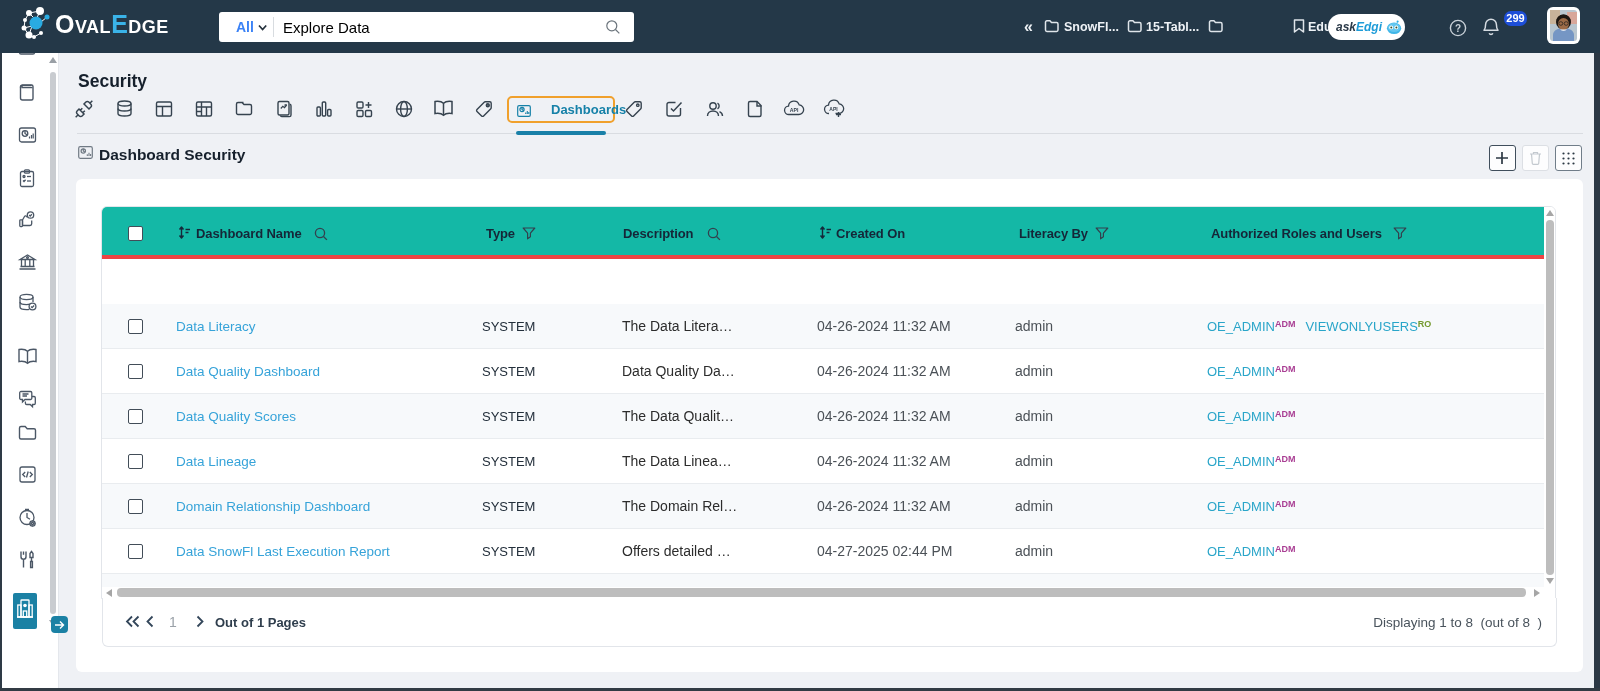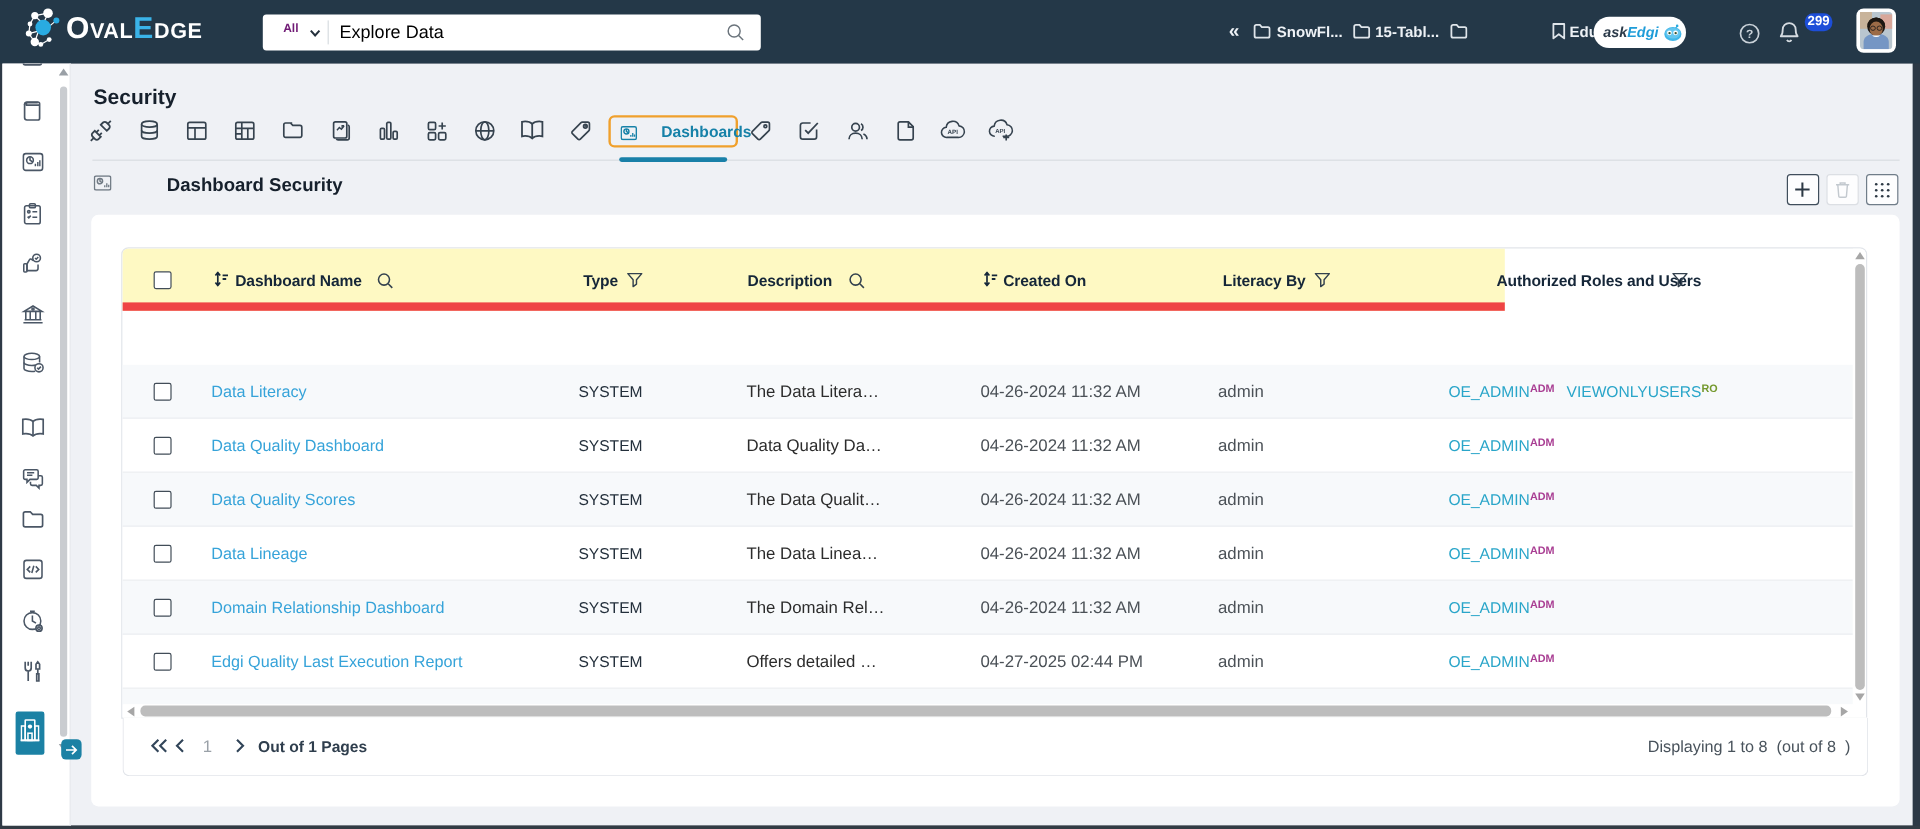--- a/index.html
+++ b/index.html
@@ -5,21 +5,21 @@
 *{margin:0;padding:0;box-sizing:border-box;}
 html,body{width:1600px;height:691px;overflow:hidden;}
 body{background:#2e3a46;font-family:"Liberation Sans",sans-serif;position:relative;}
 .abs{position:absolute;}
 #hdr{left:0;top:0;width:1600px;height:53px;background:#243848;}
 #logo-txt{left:55px;top:10px;color:#fff;font-weight:700;}
 #logo-txt .big{font-size:25px;letter-spacing:0.5px;}
 #logo-txt .sml{font-size:18px;letter-spacing:0.5px;}
 #logo-txt .blue{color:#3ab3e8;}
 #searchbox{left:219px;top:12px;width:415px;height:30px;background:#fff;border-radius:3px;}
-#searchbox .all{position:absolute;left:17px;top:7px;font-size:10px;font-weight:700;color:#701a75;}
+#searchbox .all{position:absolute;left:17px;top:7px;font-size:14px;font-weight:700;color:#3b82f6;}
 #searchbox .chev{position:absolute;left:37px;top:9px;}
 #searchbox .div{position:absolute;left:54px;top:5px;width:1px;height:20px;background:#d8dce0;}
 #searchbox .ph{position:absolute;left:64px;top:7px;font-size:15px;color:#000000;}
 .hchip{position:absolute;top:20px;color:#eef2f6;font-size:12.5px;font-weight:600;}
 .hfold{position:absolute;top:19px;}
 #askedgi{left:1328px;top:14px;width:77px;height:26px;background:#fff;border-radius:13px;}
 #askedgi .t{position:absolute;left:8px;top:6px;font-size:12px;font-weight:700;font-style:italic;color:#2b3a49;}
 #askedgi .t b{color:#1e9cd8;}
 #badge{left:1504px;top:11px;height:15px;background:#1d4ed8;border-radius:7px;color:#fff;font-size:11px;font-weight:700;text-align:center;line-height:15px;padding:0 2px;min-width:23px;}
 #avatar{left:1547px;top:7px;width:33px;height:37px;background:#fff;border-radius:6px;}
@@ -32,25 +32,25 @@
 #sbup{position:absolute;left:47px;top:4px;width:0;height:0;border-left:4px solid transparent;border-right:4px solid transparent;border-bottom:6px solid #9aa0a6;}
 #sbdn{position:absolute;left:47px;top:567px;width:0;height:0;border-left:4px solid transparent;border-right:4px solid transparent;border-top:6px solid #9aa0a6;}
 #sbarrowbtn{position:absolute;left:51px;top:616px;width:17px;height:17px;background:#1b81a4;border-radius:4px;}
 #sbhl{position:absolute;left:11px;top:540px;width:24px;height:36px;background:#1b81a4;border-radius:2px;}
 #sec-title{left:78px;top:71px;font-size:17.5px;font-weight:700;color:#16202c;}
 svg.ti{position:absolute;top:99px;}
 #dash-tab{left:507px;top:96px;width:108px;height:27px;border:2.5px solid #f0a02c;border-radius:5px;}
 #dash-tab-lbl{left:535px;top:102px;font-size:13px;font-weight:700;color:#1681a8;padding-left:16px;}
 #tab-underline{left:516px;top:131px;width:90px;height:4px;background:#1980a8;border-radius:2px;}
 #sepline{left:77px;top:133px;width:1506px;height:1px;background:#d9dce1;}
-#ds-title{left:99px;top:146px;font-size:15.5px;font-weight:700;color:#16202c;margin-left:40px;}
+#ds-title{left:99px;top:146px;font-size:15.5px;font-weight:700;color:#16202c;}
 .topbtn{position:absolute;top:145px;width:27px;height:26px;border-radius:3px;background:#fdfdfe;}
 #card{left:76px;top:179px;width:1507px;height:493px;background:#fff;border-radius:6px;}
 #tablebox{left:101px;top:206px;width:1455px;height:393px;border:1px solid #e2e5ea;border-radius:6px 6px 0 0;background:#fff;overflow:hidden;}
-#thead{position:absolute;left:0;top:0;width:1152px;height:52px;background:#fef9c3;border-bottom:7px solid #ef4444;}
+#thead{position:absolute;left:0;top:0;width:1442px;height:52px;background:#14b8a6;border-bottom:4px solid #ef4444;}
 .hcell{position:absolute;top:19px;font-size:13px;letter-spacing:-0.1px;font-weight:700;color:#152638;white-space:nowrap;}
 .hic{position:absolute;top:20px;}
 .row{position:absolute;left:0;width:1442px;height:45px;border-bottom:1px solid #e9ecef;background:#fff;}
 .row.alt{background:#f7f9fb;}
 .cb{position:absolute;left:26px;top:15px;width:15px;height:15px;border:1.5px solid #424d58;border-radius:2px;background:#fff;}
 .cbh{position:absolute;left:26px;top:19px;width:15px;height:15px;border:1.5px solid #424d58;border-radius:2px;background:#fff;}
 .link{position:absolute;left:74px;top:15px;font-size:13.5px;color:#36a3d9;white-space:nowrap;}
 .typ{position:absolute;left:380px;top:15px;font-size:13px;color:#232f3b;white-space:nowrap;}
 .dsc{position:absolute;left:520px;top:14px;font-size:14px;color:#2c2c2c;white-space:nowrap;}
 .con{position:absolute;left:715px;top:14px;font-size:14px;color:#4b5157;white-space:nowrap;}
@@ -409,21 +409,21 @@
       </svg>
     <svg class="hic" style="left:715px;top:18px;" width="15" height="15" viewBox="0 0 15 15" fill="none" stroke="#16283a" stroke-width="1.4">
         <path d="M3.5 4.5L5.5 2l2 2.5M5.5 2.4v10.2M7.5 10.5l-2 2.5-2-2.5" stroke-linejoin="round"></path>
         <path d="M9.5 4.5H14M9.5 7.5h3" stroke-width="1.5"></path>
       </svg>
     <span class="hcell" style="left:734px;">Created On</span>
     <span class="hcell" style="left:917px;">Literacy By</span>
     <svg class="hic" style="left:993px;" width="14" height="13" viewBox="0 0 14 13">
         <path d="M1.2 1h11.6L8.4 6.2v3.6l-2.8 2V6.2z" fill="none" stroke="#33414e" stroke-width="1.2" stroke-linejoin="round"></path>
       </svg>
-    <span class="hcell" style="left:1109px;margin-left:36px;">Authorized Roles and Users</span>
+    <span class="hcell" style="left:1109px;">Authorized Roles and Users</span>
     <svg class="hic" style="left:1291px;" width="14" height="13" viewBox="0 0 14 13">
         <path d="M1.2 1h11.6L8.4 6.2v3.6l-2.8 2V6.2z" fill="none" stroke="#33414e" stroke-width="1.2" stroke-linejoin="round"></path>
       </svg>
   </div>
   <div class="row alt" style="top:97px;">
       <span class="cb"></span>
       <span class="link">Data Literacy</span>
       <span class="typ">SYSTEM</span>
       <span class="dsc">The Data Litera…</span>
       <span class="con">04-26-2024 11:32 AM</span>
@@ -461,21 +461,21 @@
       <span class="cb"></span>
       <span class="link">Domain Relationship Dashboard</span>
       <span class="typ">SYSTEM</span>
       <span class="dsc">The Domain Rel…</span>
       <span class="con">04-26-2024 11:32 AM</span>
       <span class="cby">admin</span>
       <span class="auth">OE_ADMIN<span class="sup supA">ADM</span></span>
     </div>
   <div class="row" style="top:322px;">
       <span class="cb"></span>
-      <span class="link">Edgi Quality Last Execution Report</span>
+      <span class="link">Data SnowFl Last Execution Report</span>
       <span class="typ">SYSTEM</span>
       <span class="dsc">Offers detailed …</span>
       <span class="con">04-27-2025 02:44 PM</span>
       <span class="cby">admin</span>
       <span class="auth">OE_ADMIN<span class="sup supA">ADM</span></span>
     </div>
   <div id="partrow"></div>
   <div id="vsb">
       <span class="up"></span>
       <span class="thumb"></span>

